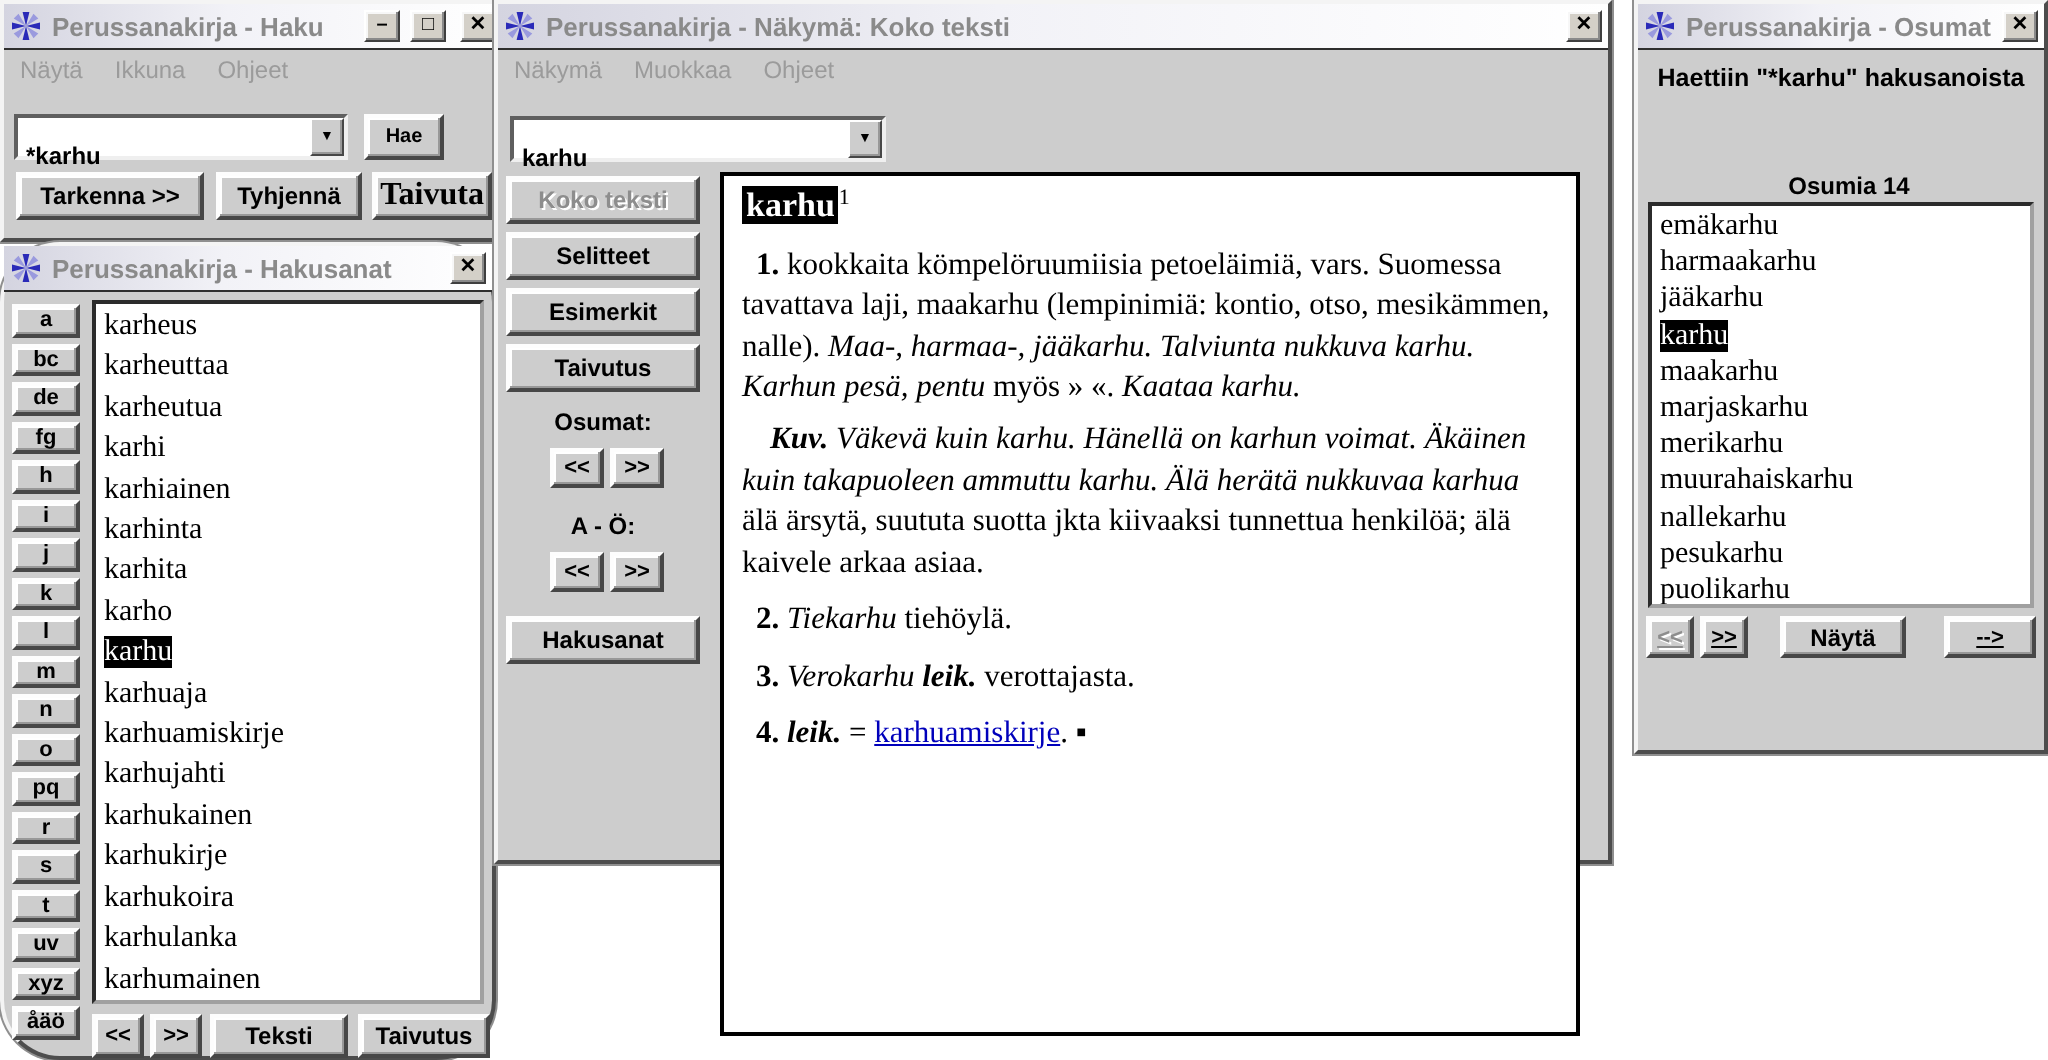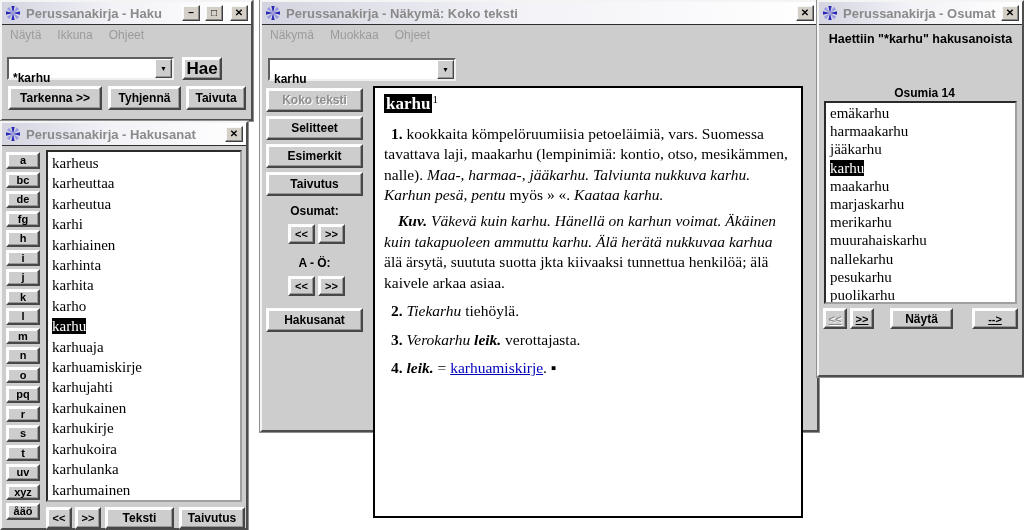--- a/index.html
+++ b/index.html
@@ -120,27 +120,27 @@
     <span>Näytä</span>
       <span>Ikkuna</span>
       <span>Ohjeet</span>
   </div>
   <div class="combo" style="left:5px;top:55px;width:167px;height:23px;">
     <span class="val">*karhu</span>
     <span class="drop">
         <span>▼</span>
       </span>
   </div>
-  <div class="btn" style="left:180px;top:55px;width:40px;height:23px;font-size:17px;">Hae</div>
+  <div class="btn" style="left:180px;top:55px;width:40px;height:23px;font-size:10px;">Hae</div>
   <div class="btn" style="left:6px;top:84px;width:94px;height:24px;font-size:12px;">Tarkenna &gt;&gt;</div>
   <div class="btn" style="left:106px;top:84px;width:73px;height:24px;font-size:12px;">Tyhjennä</div>
-  <div class="btn" style="left:184px;top:84px;width:60px;height:24px;font-size:12px;">Taivuta</div>
+  <div class="btn" style="left:184px;top:84px;width:60px;height:24px;font-size:16px;font-family:Liberation Serif, serif;">Taivuta</div>
 </div>
 
-<div class="window" style="left:0;top:121px;width:248px;height:409px;">
+<div class="window" style="left:0;top:121px;width:248px;height:409px;border-radius:30px;">
   <div class="titlebar">
     <svg class="pinwheel" viewBox="0 0 16 16" width="16" height="16">
       <polygon points="8,8 6.3,1 9.7,1" fill="#2a2ab8" transform="rotate(0 8 8)"></polygon>
       <polygon points="8,8 6.3,1 9.7,1" fill="#9a9ade" transform="rotate(45 8 8)"></polygon>
       <polygon points="8,8 6.3,1 9.7,1" fill="#2a2ab8" transform="rotate(90 8 8)"></polygon>
       <polygon points="8,8 6.3,1 9.7,1" fill="#9a9ade" transform="rotate(135 8 8)"></polygon>
       <polygon points="8,8 6.3,1 9.7,1" fill="#2a2ab8" transform="rotate(180 8 8)"></polygon>
       <polygon points="8,8 6.3,1 9.7,1" fill="#9a9ade" transform="rotate(225 8 8)"></polygon>
       <polygon points="8,8 6.3,1 9.7,1" fill="#2a2ab8" transform="rotate(270 8 8)"></polygon>
       <polygon points="8,8 6.3,1 9.7,1" fill="#9a9ade" transform="rotate(315 8 8)"></polygon>
@@ -187,21 +187,21 @@
       <li style="line-height:20.4px;"><span class="wsel">karhukoira</span></li>
       <li style="line-height:20.4px;"><span class="wsel">karhulanka</span></li>
       <li style="line-height:20.4px;"><span class="wsel">karhumainen</span></li>
   </ul>
   <div class="btn" style="left:44px;top:384px;width:26px;height:22px;">&lt;&lt;</div>
   <div class="btn" style="left:73px;top:384px;width:26px;height:22px;">&gt;&gt;</div>
   <div class="btn" style="left:103px;top:384px;width:69px;height:22px;font-size:12px;">Teksti</div>
   <div class="btn" style="left:177px;top:384px;width:66px;height:22px;font-size:12px;">Taivutus</div>
 </div>
 
-<div class="window" style="left:260px;top:0;width:559px;height:432px;">
+<div class="window" style="left:247px;top:0;width:559px;height:432px;">
   <div class="titlebar">
     <svg class="pinwheel" viewBox="0 0 16 16" width="16" height="16">
       <polygon points="8,8 6.3,1 9.7,1" fill="#2a2ab8" transform="rotate(0 8 8)"></polygon>
       <polygon points="8,8 6.3,1 9.7,1" fill="#9a9ade" transform="rotate(45 8 8)"></polygon>
       <polygon points="8,8 6.3,1 9.7,1" fill="#2a2ab8" transform="rotate(90 8 8)"></polygon>
       <polygon points="8,8 6.3,1 9.7,1" fill="#9a9ade" transform="rotate(135 8 8)"></polygon>
       <polygon points="8,8 6.3,1 9.7,1" fill="#2a2ab8" transform="rotate(180 8 8)"></polygon>
       <polygon points="8,8 6.3,1 9.7,1" fill="#9a9ade" transform="rotate(225 8 8)"></polygon>
       <polygon points="8,8 6.3,1 9.7,1" fill="#2a2ab8" transform="rotate(270 8 8)"></polygon>
       <polygon points="8,8 6.3,1 9.7,1" fill="#9a9ade" transform="rotate(315 8 8)"></polygon>

